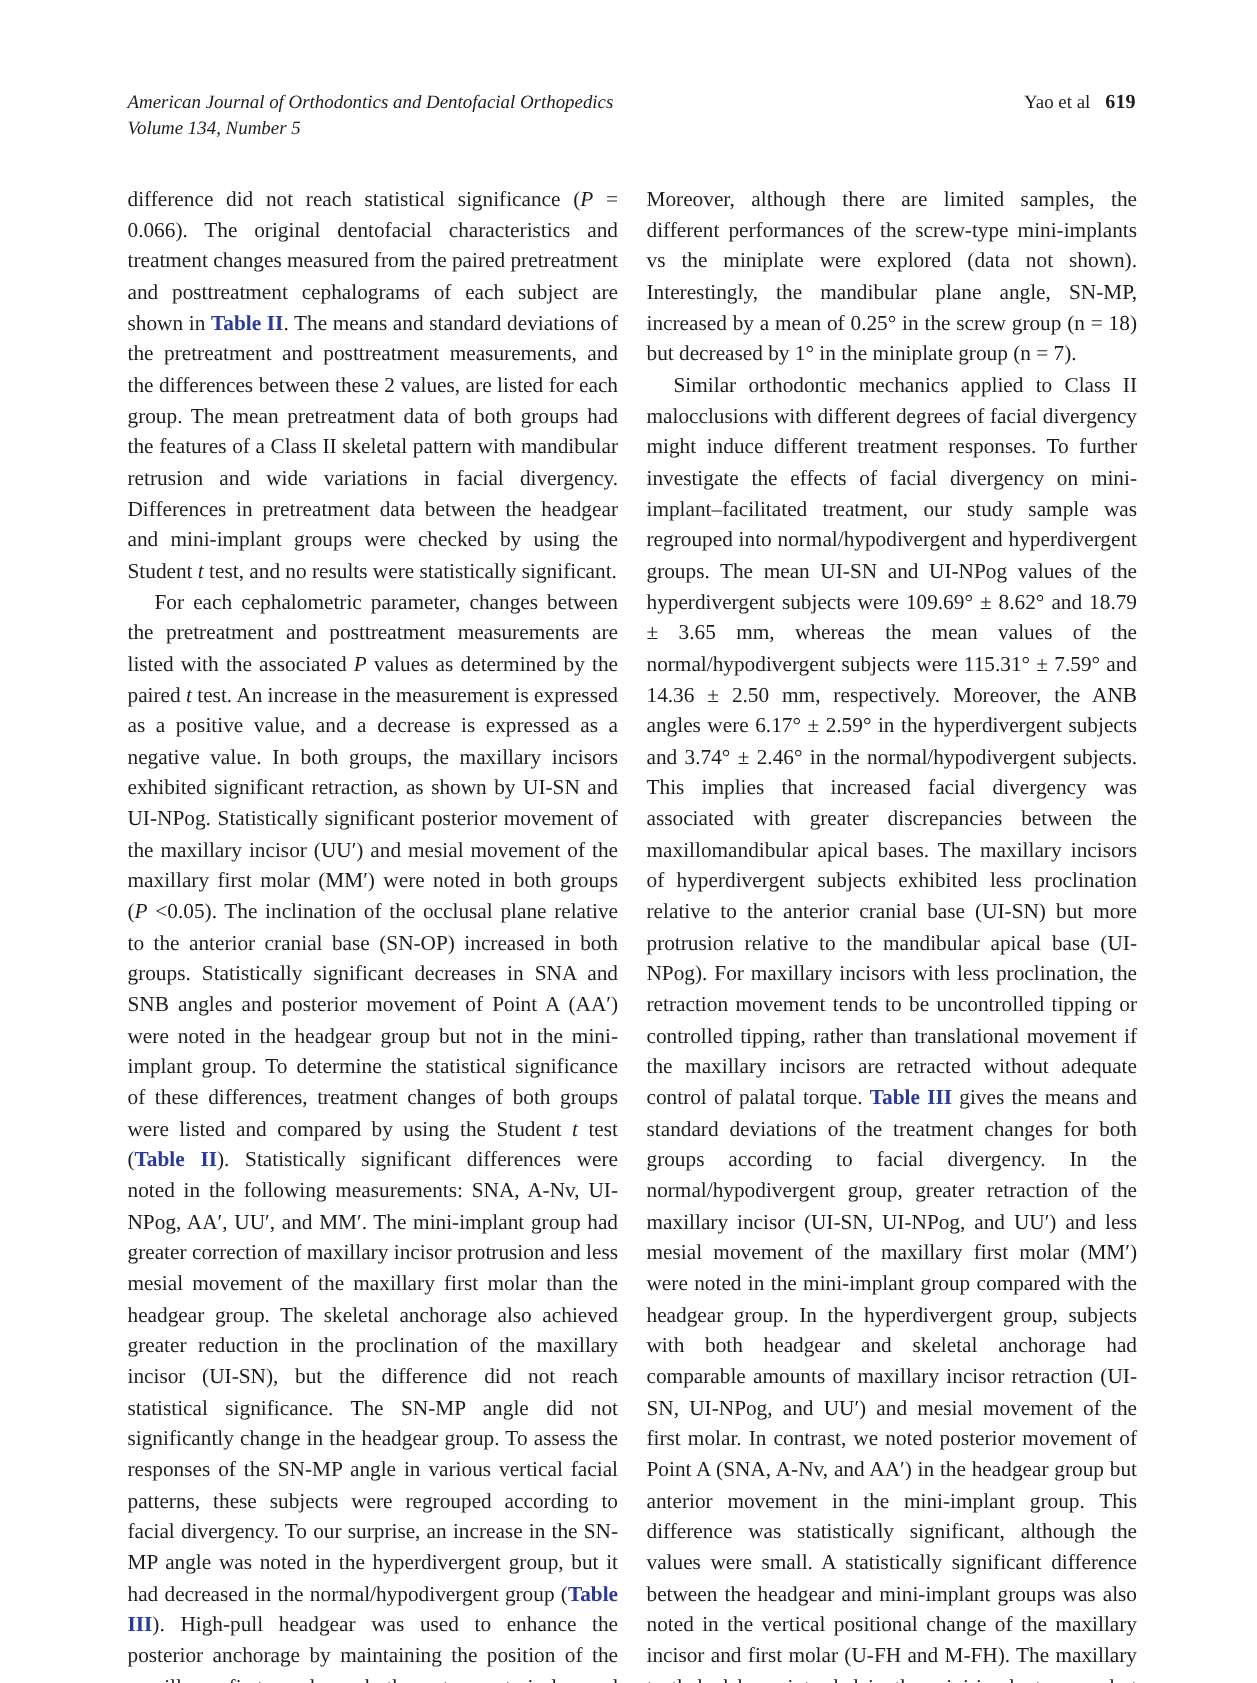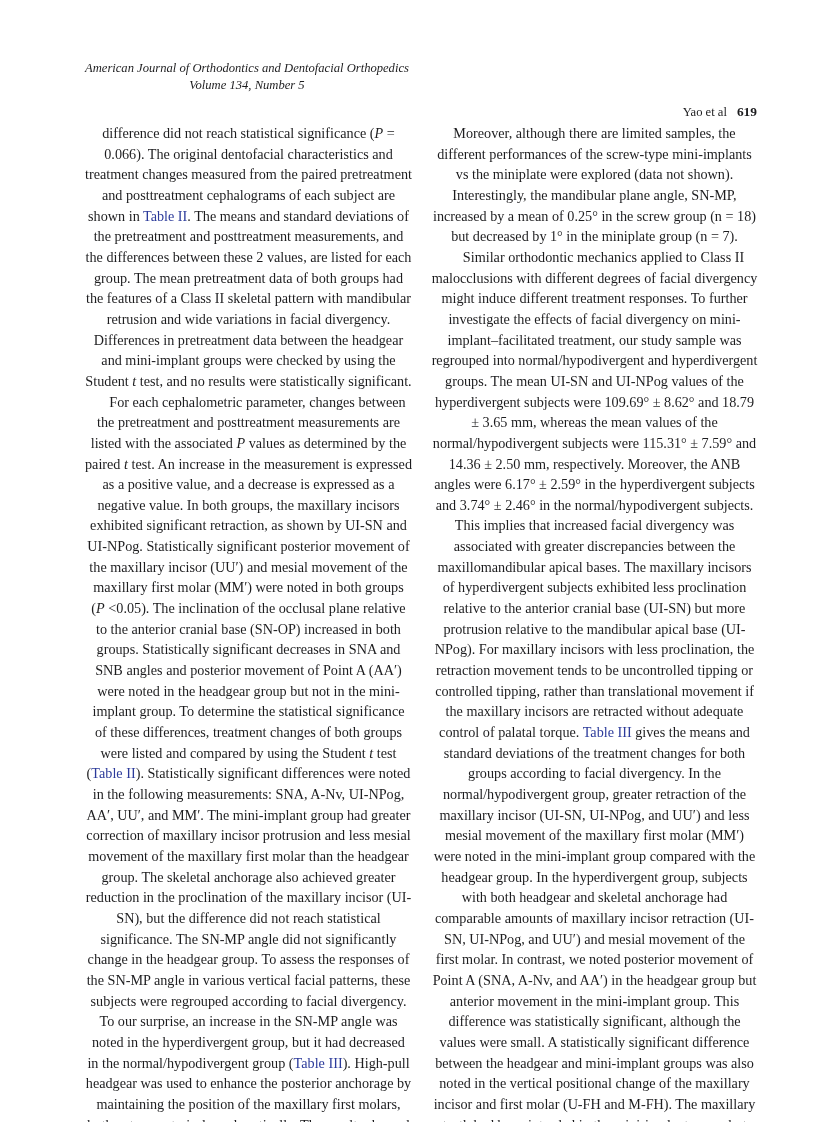--- a/index.html
+++ b/index.html
@@ -1,37 +1,37 @@
 <!DOCTYPE html>
 <html lang="en" style="--link: #2b3a9a; --ink: #1d1d1f; --bg: #ffffff;"><head>
 <meta charset="utf-8">
 <style>
   :root { --link: #2b3a9a; --ink: #1d1d1f; --bg: #ffffff; }
-  * { margin: 0; padding: 0; box-sizing: border-box; text-align: center; }
+  * { margin: 0; padding: 0; box-sizing: border-box; }
   html, body { width: 838px; height: 1122px; background: var(--bg); overflow: hidden; }
   body { font-family: "Liberation Serif", serif; color: var(--ink); position: relative; }
 
   .running-header { position: absolute; left: 85px; top: 60px; width: 672px;
     display: flex; justify-content: space-between; align-items: flex-start; }
   .rh-left { font-style: italic; font-size: 12.6px; line-height: 16.5px; }
   .rh-right { display: flex; align-items: baseline; gap: 10px; white-space: nowrap; }
   .rh-authors { font-size: 12.6px; }
-  .rh-page { font-weight: bold; font-size: 13.4px; margin-top: 44px; }
+  .rh-page { font-weight: bold; font-size: 13.4px; }
 
   .col { position: absolute; top: 123px; width: 327px;
     font-size: 14.2px; line-height: 20.65px; text-align: justify;
     hyphens: auto; -webkit-hyphens: auto; }
   .col-left  { left: 85px; }
   .col-right { left: 431px; }
 
   .para { margin: 0; }
   .para.indent { text-indent: 18px; }
   .run { }
   .it { font-style: italic; }
-  .ref-link { color: var(--link); cursor: pointer; }
+  .ref-link { color: var(--link); cursor: pointer; font-weight: bold; }
 </style>
 </head>
 <body>
 
 <div class="running-header">
   <div class="rh-left">
     <div>American Journal of Orthodontics and Dentofacial Orthopedics</div>
     <div>Volume 134, Number 5</div>
   </div>
   <div class="rh-right">

